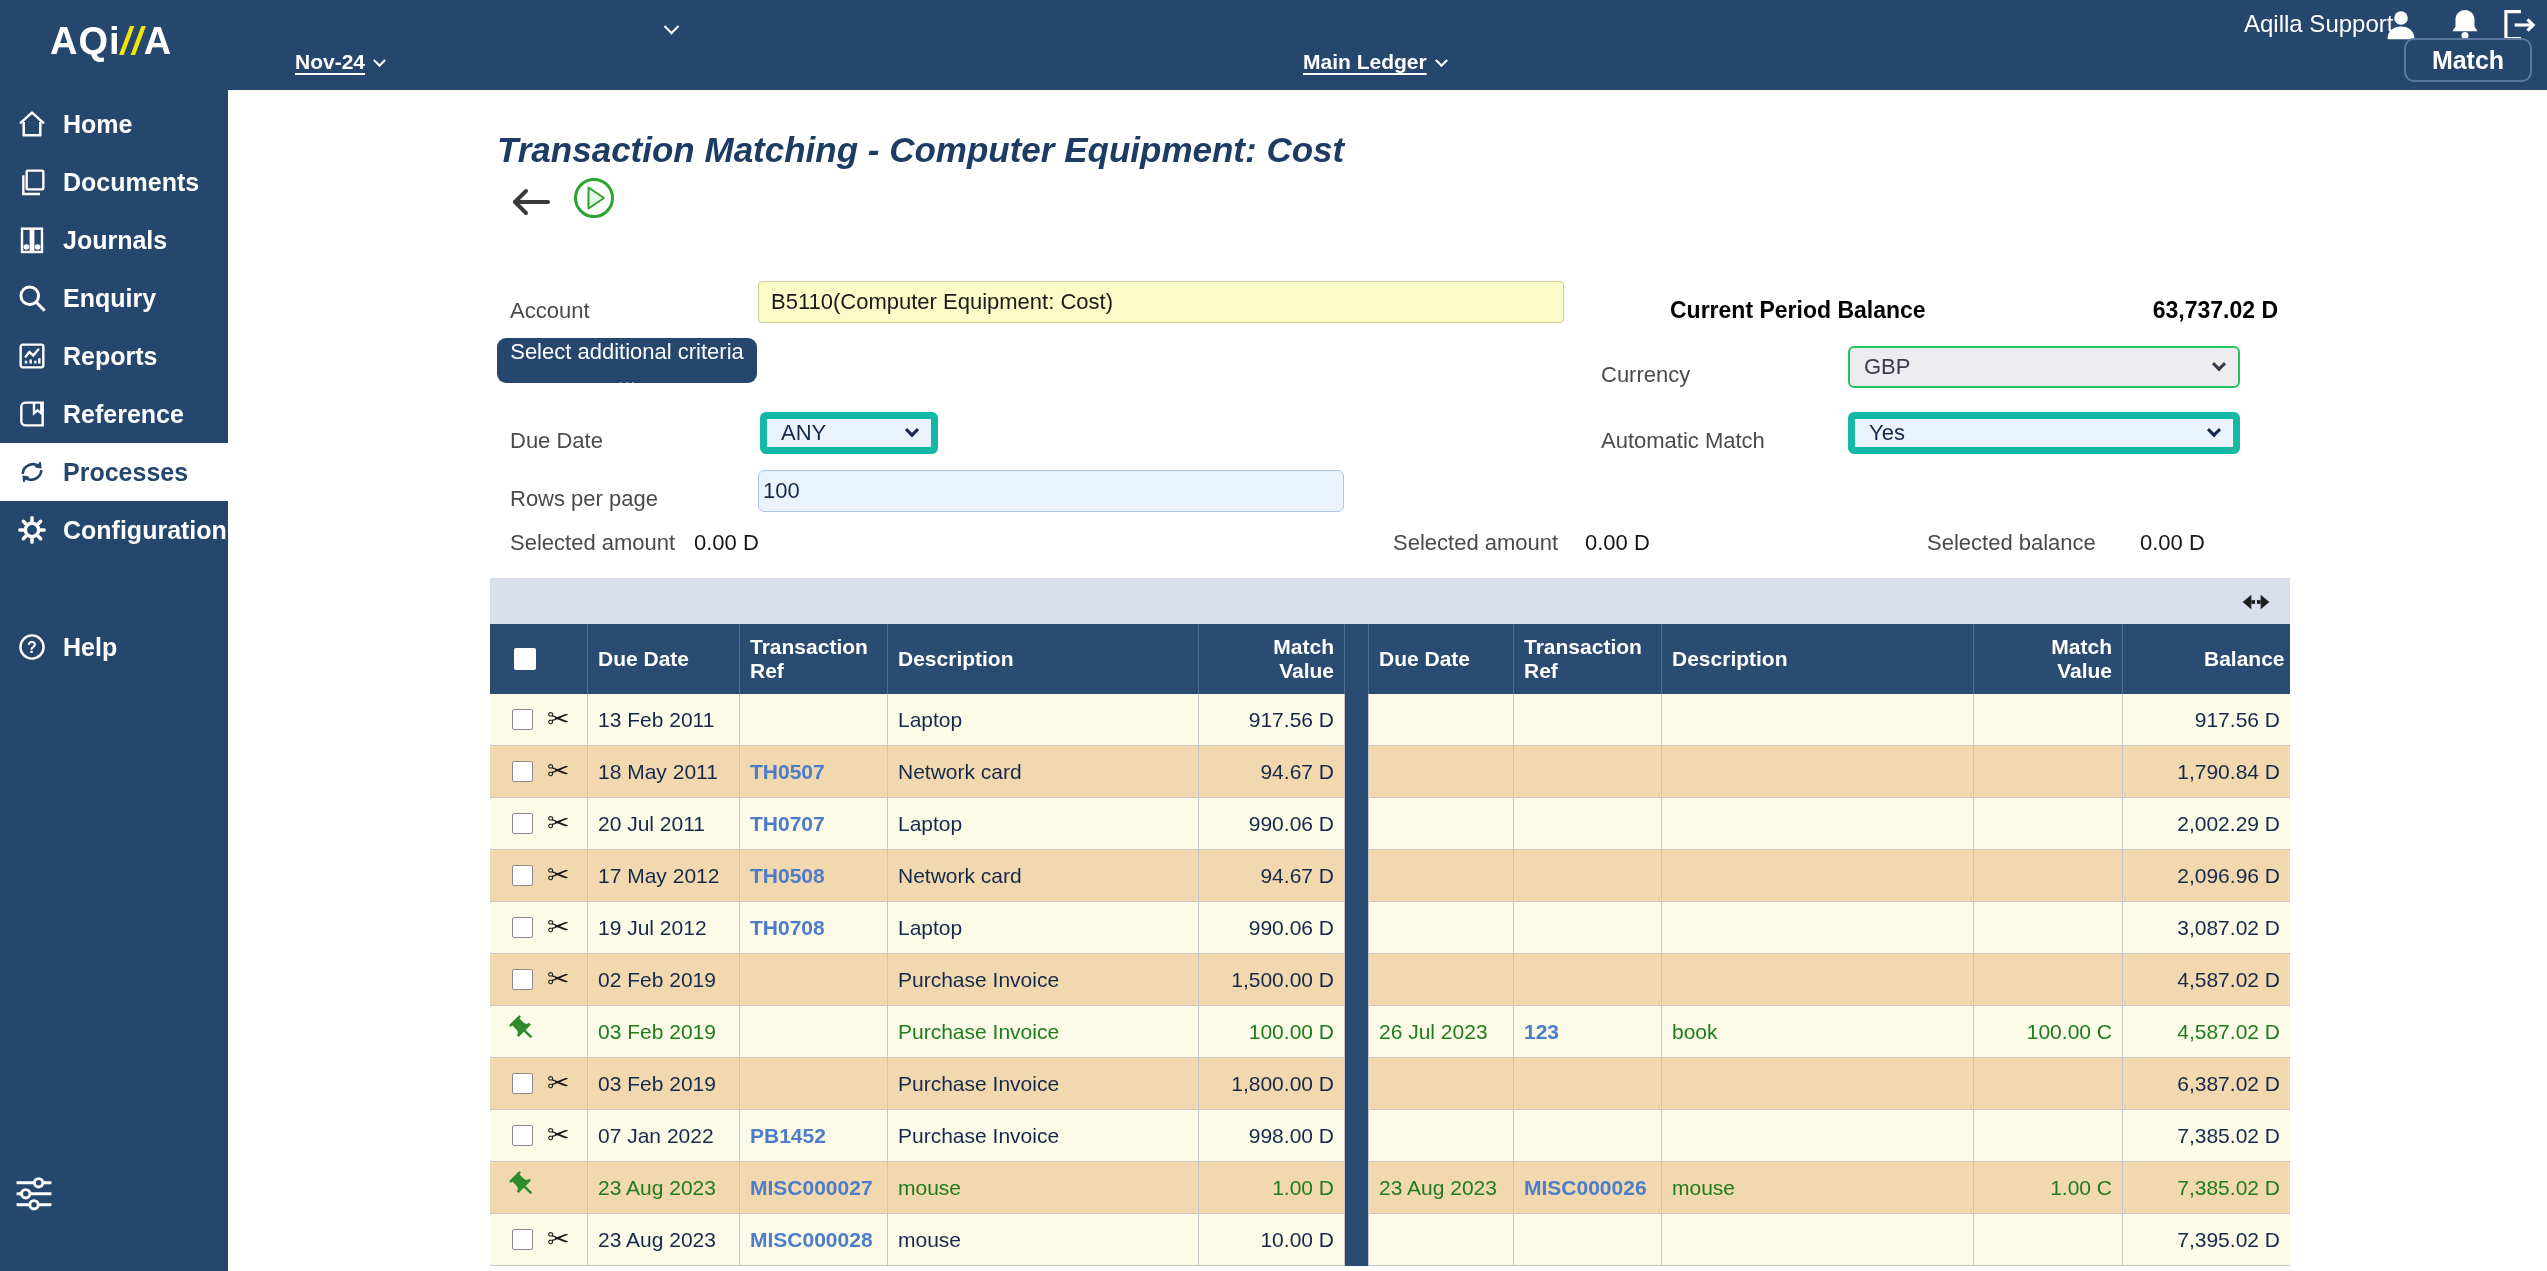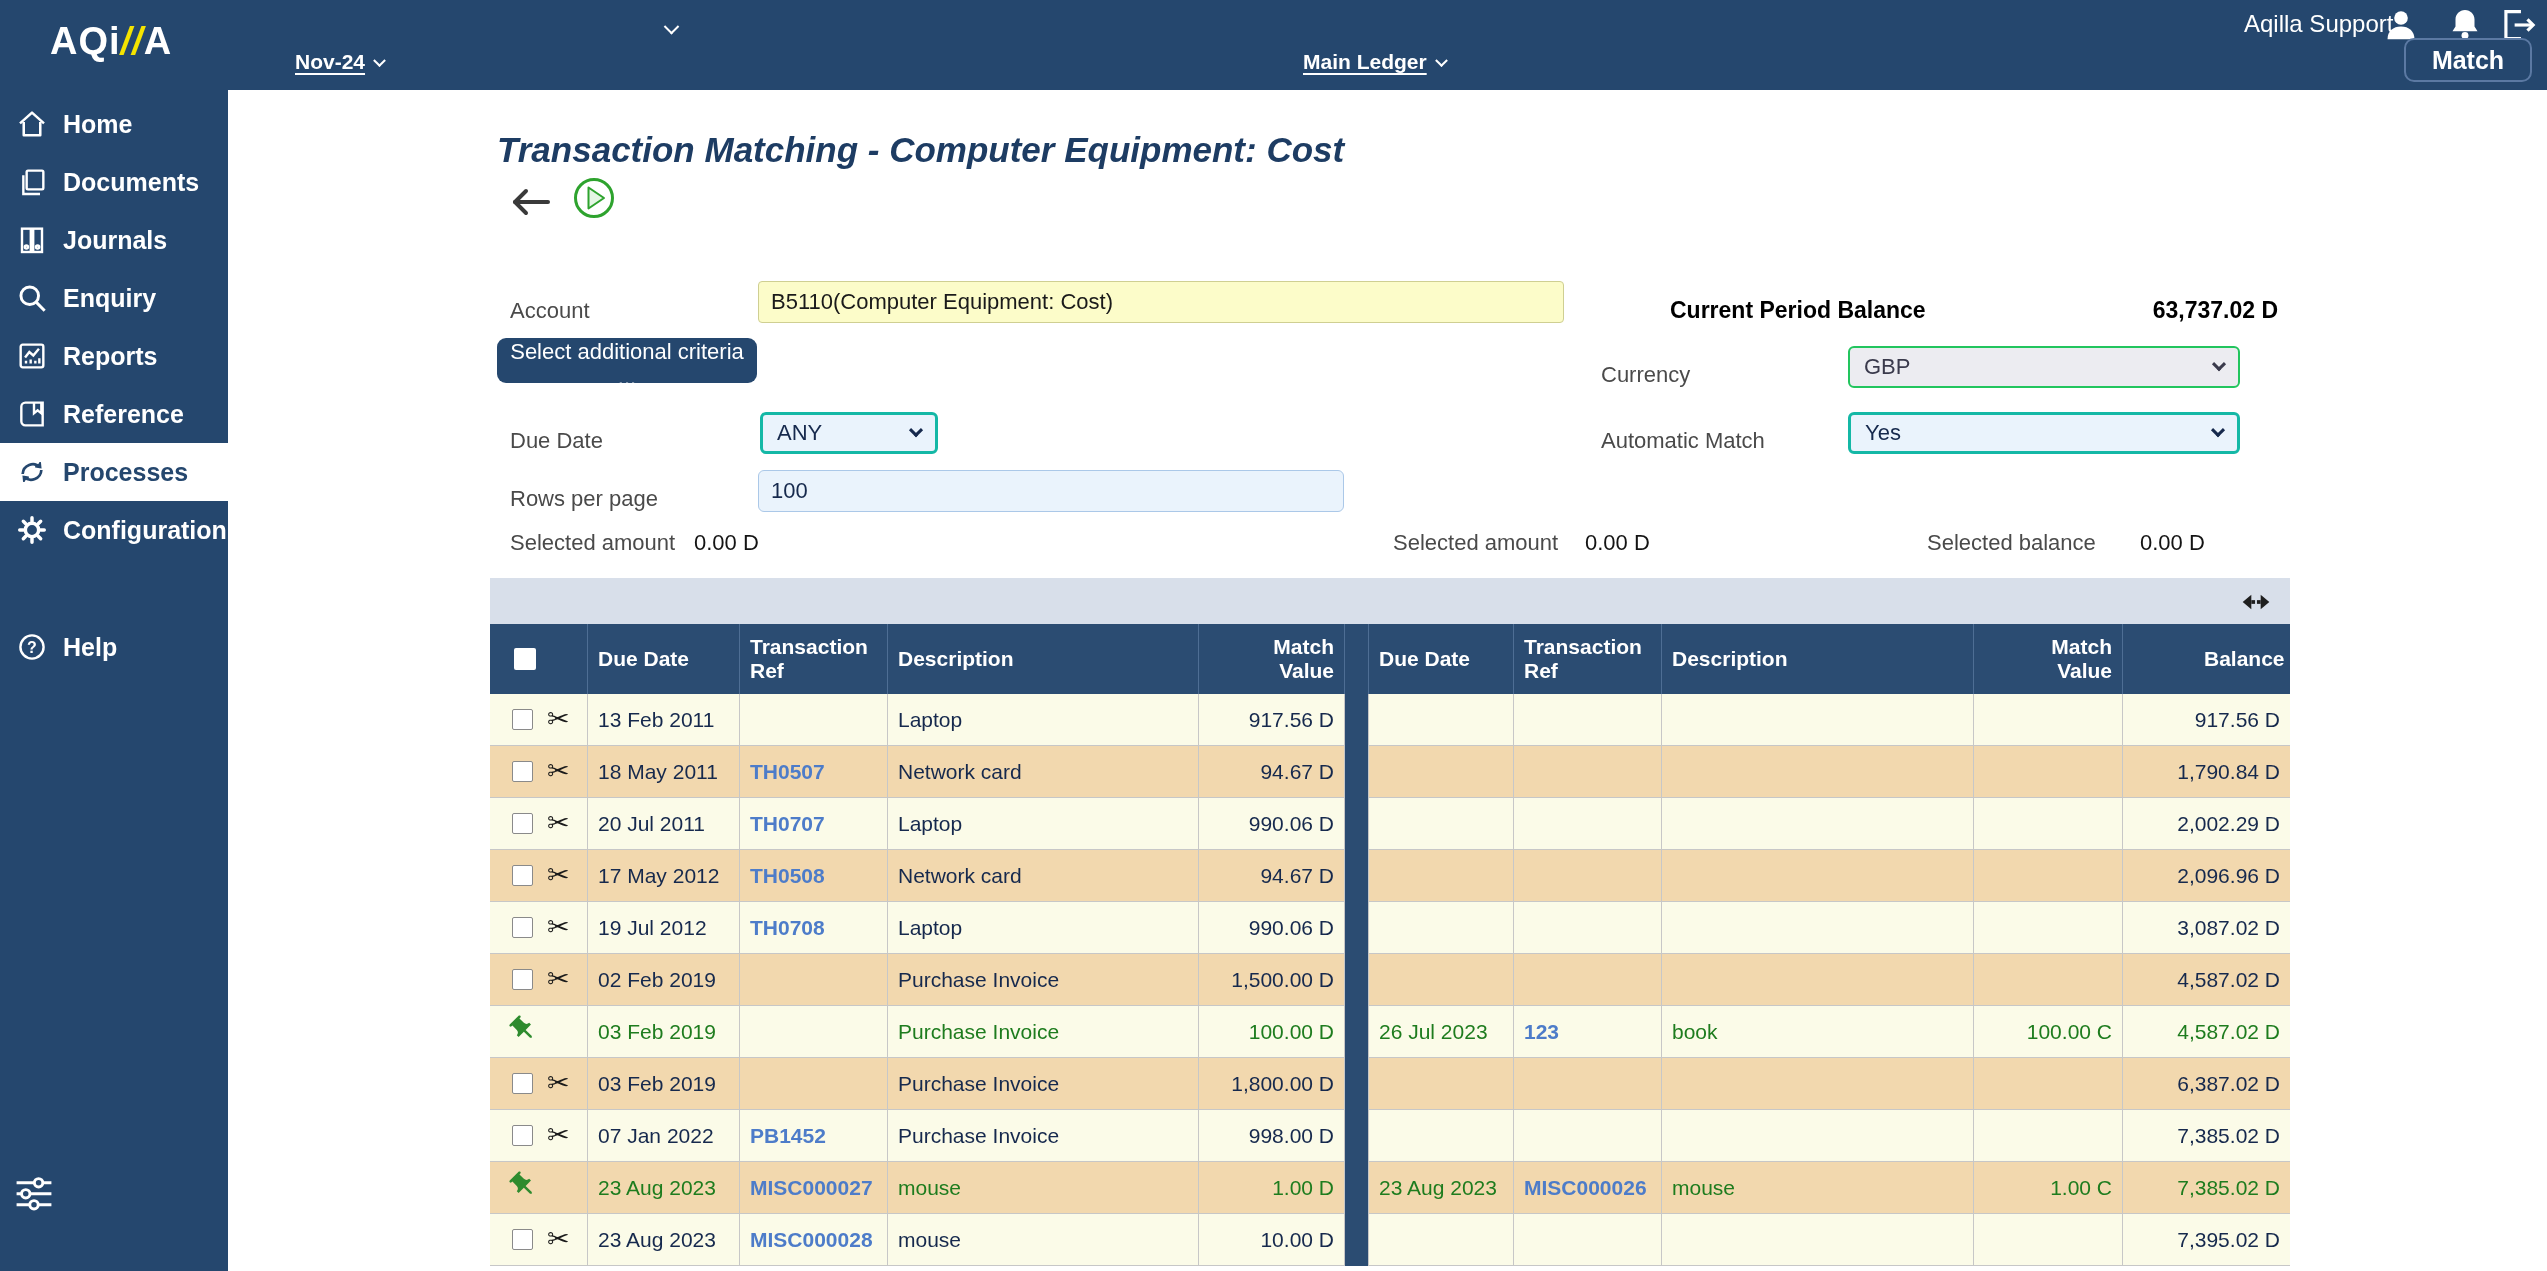--- a/index.html
+++ b/index.html
@@ -44,29 +44,29 @@
   .fvalue { position:absolute; font-size:22px; color:#141414; }
   .fvalue.bold { font-weight:bold; color:#000; font-size:23px; }
   .account-input { position:absolute; left:758px; top:281px; width:806px; height:42px;
                    background:#FCFCC9; border:1px solid #CFCF92; border-radius:4px;
                    font-family:inherit; font-size:22px; color:#1A1A1A; padding:0 12px; }
   .criteria-btn { position:absolute; left:497px; top:338px; width:260px; height:45px;
                   background:#25476E; color:#fff; border:none; border-radius:9px;
                   font-family:inherit; font-size:22px; cursor:pointer; }
   .fselect { position:absolute; height:42px; border-radius:6px; font-size:22px; color:#16294D;
              display:flex; align-items:center; padding:0 14px; cursor:pointer;
-             background:#EAF3FC; border:3px solid #14b8a6; }
+             background:#EAF3FC; border:7px solid #14b8a6; }
   .fselect .sel-chev { position:absolute; right:14px; width:10px; height:10px;
              border-right:3px solid #16294D; border-bottom:3px solid #16294D;
              transform:rotate(45deg) translate(-2px,-2px); }
   .fselect.disabled { background:#ECECF1; border:2px solid #22c55e; color:#3A3A4C; }
   .fselect.disabled .sel-chev { border-color:#3A3A4C; }
   .rows-input { position:absolute; left:758px; top:470px; width:586px; height:42px;
                 background:#EAF3FC; border:1px solid #ABC8E8; border-radius:6px;
-                font-family:inherit; font-size:22px; color:#16294D; padding:0 12px; }
+                font-family:inherit; font-size:22px; color:#16294D; padding:0 4px; }
   
   .grid { position:absolute; left:490px; top:578px; width:1800px; }
   .grid-toolbar { height:46px; background:#D8DFEA; position:relative; }
   .resize-icon { position:absolute; right:18px; top:8px; width:32px; height:32px; cursor:pointer; }
   .grid-head, .grid-row { display:grid;
      grid-template-columns:98px 152px 148px 311px 146px 24px 145px 148px 312px 149px 167px; }
   .grid-head { background:#2B4C72; height:70px; }
   .hc { display:flex; align-items:center; padding:0 10px; color:#fff; font-size:21px; font-weight:bold;
         line-height:1.15; border-right:1px solid #4E6E94; }
   .hc:last-child { border-right:none; }

